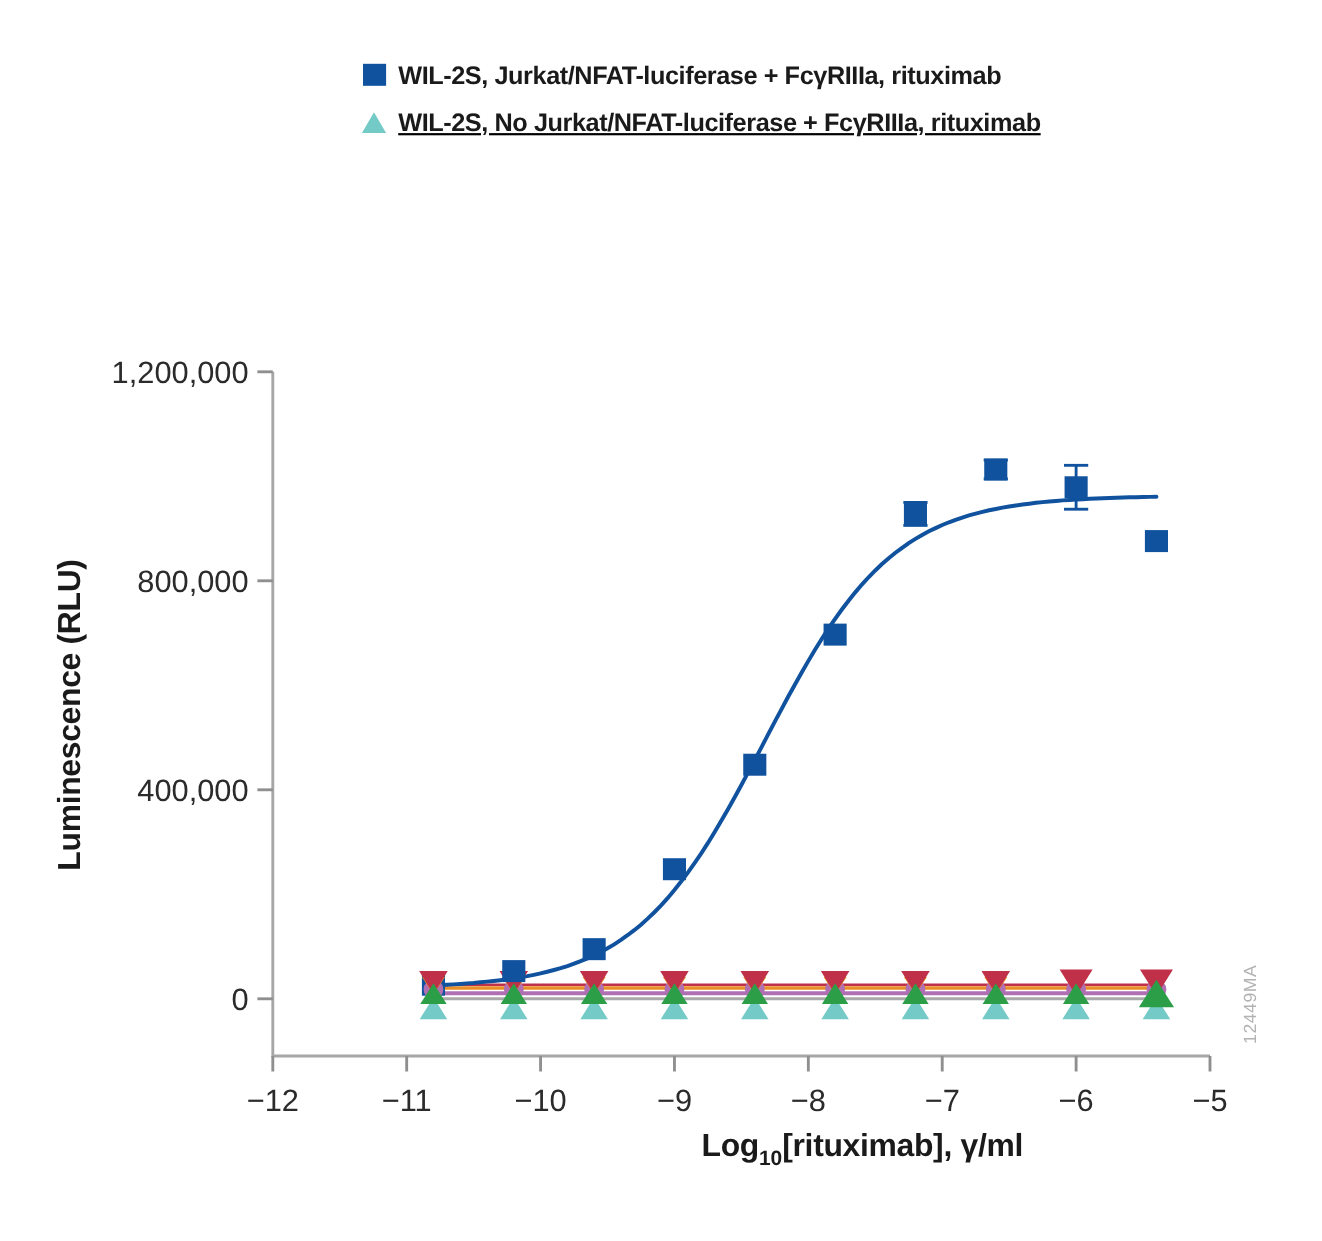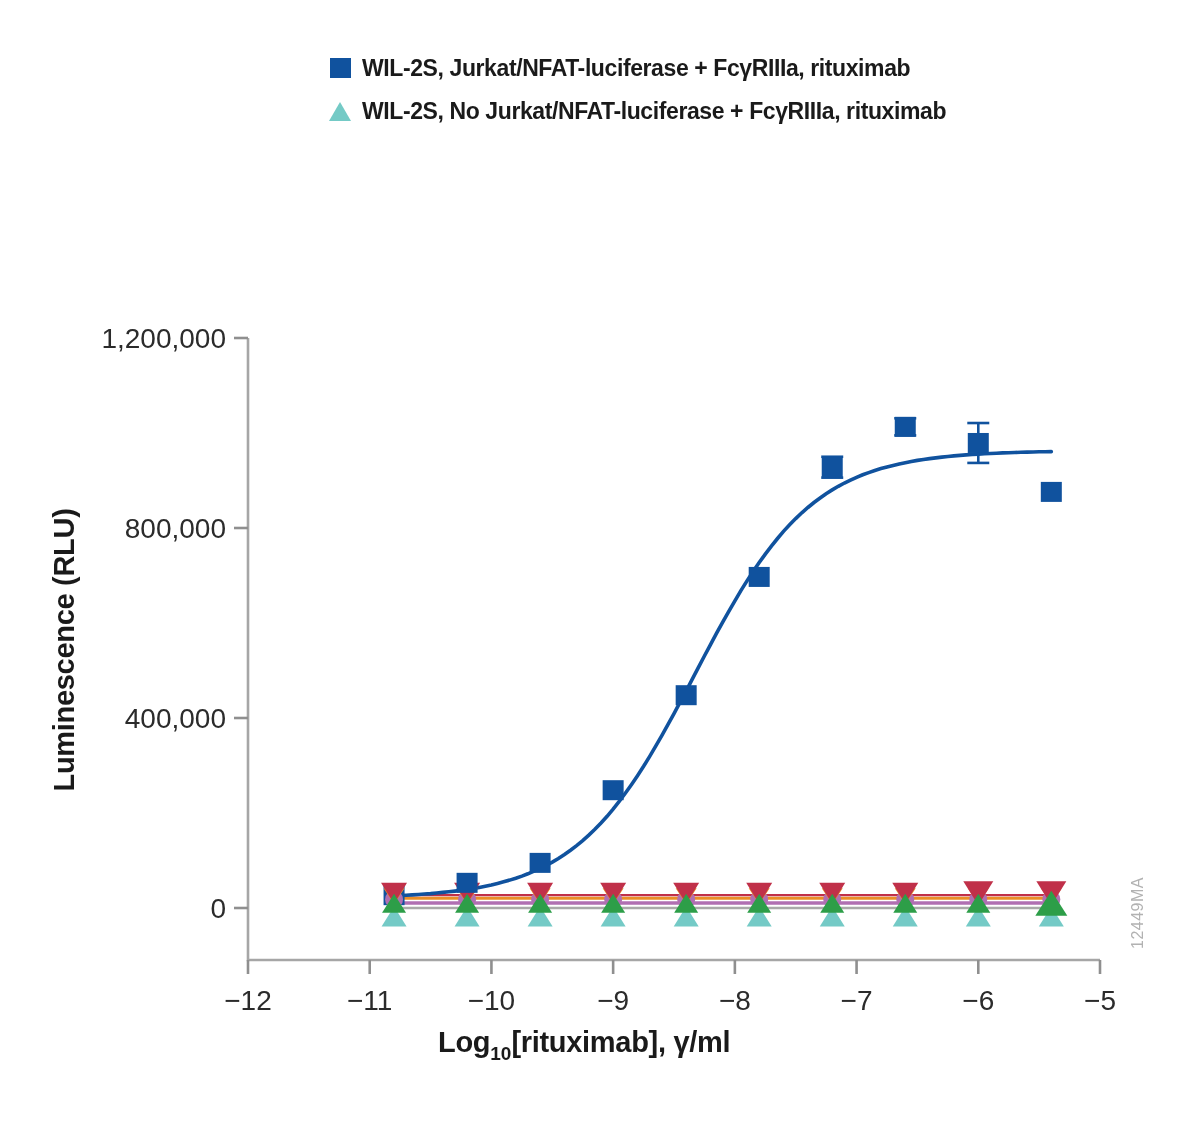--- a/index.html
+++ b/index.html
@@ -3,29 +3,29 @@
 <meta charset="utf-8">
 <style>
   html,body{margin:0;padding:0;background:#ffffff;}
   body{width:1202px;height:1128px;position:relative;overflow:hidden;
        font-family:"Liberation Sans",sans-serif;}
   .figure{position:absolute;inset:0;padding-left:29px;}
 
   
   .legend{position:absolute;left:327px;top:56px;}
   .lg-row{display:flex;align-items:center;gap:9px;height:24px;margin-bottom:19px;}
-  .lg-row.gap{margin-top:11px;}
+  .lg-row.gap{margin-top:11px;text-decoration:underline;}
   .lg-mkbox{width:26px;height:24px;display:flex;align-items:center;justify-content:center;flex:0 0 26px;}
   .lg-label{font-weight:bold;font-size:23px;letter-spacing:-0.4px;color:#1a1a1a;white-space:nowrap;}
 
   
   .ylabel{position:absolute;left:-86px;top:630px;width:300px;height:40px;line-height:40px;
           text-align:center;font-weight:bold;font-size:29px;color:#1a1a1a;
           transform:rotate(-90deg);letter-spacing:-0.3px;}
-  .xlabel{position:absolute;left:438px;top:1026px;width:480px;text-align:left;
+  .xlabel{position:absolute;left:450px;top:1026px;width:480px;text-align:right;
           font-weight:bold;font-size:29px;color:#1a1a1a;letter-spacing:-0.3px;}
   .xlabel .sub{font-size:19px;vertical-align:-8px;letter-spacing:0;}
 
   
   .watermark{position:absolute;left:1078px;top:903px;width:120px;height:20px;line-height:20px;
              text-align:center;transform:rotate(-90deg);font-size:16px;color:#b2b2b2;
              letter-spacing:0.5px;}
 
   .chart-wrap{position:absolute;inset:0;}
   svg text.tick{font-family:"Liberation Sans",sans-serif;font-size:28px;fill:#2b2b2b;}

